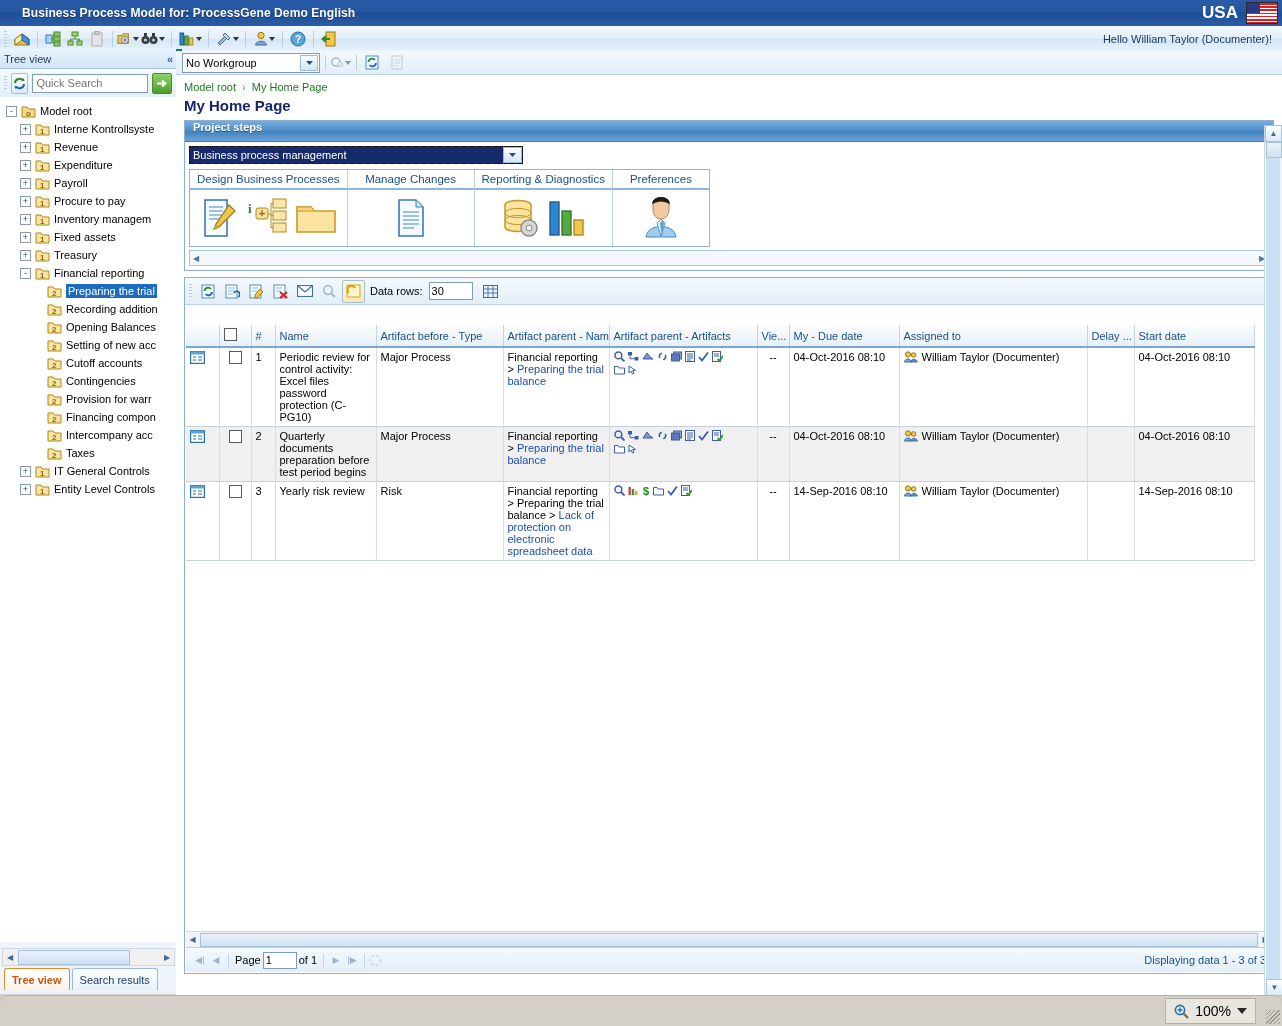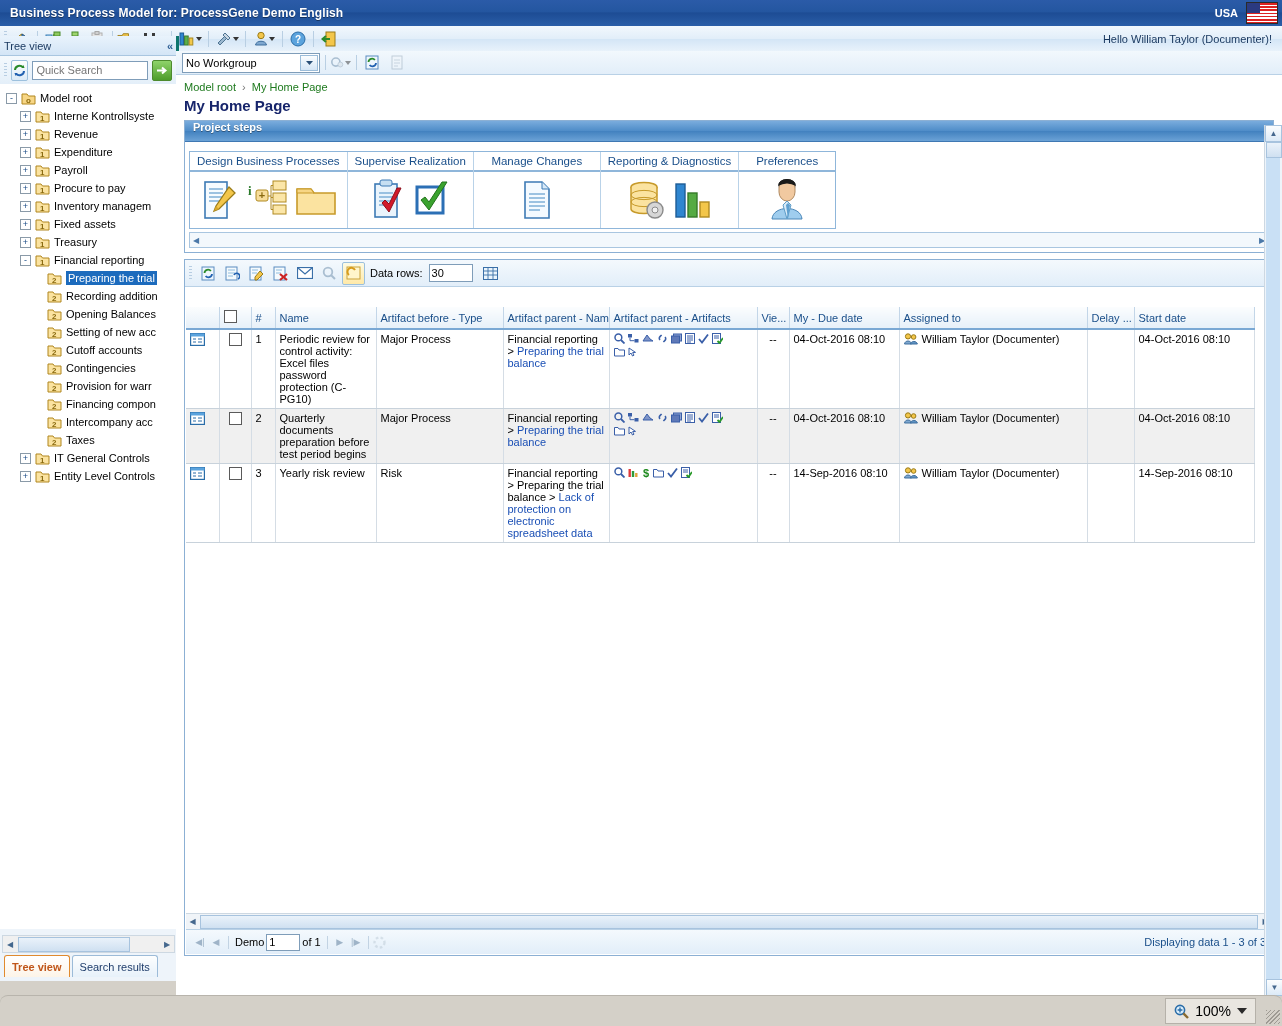--- a/index.html
+++ b/index.html
@@ -12,44 +12,44 @@
   .app{position:relative;width:1282px;height:1026px;}
 
   
   .titlebar{
     position:absolute;left:0;top:0;width:1282px;height:26px;
     background:linear-gradient(to bottom,#2b5ba8 0%,#2456a0 45%,#1d4c94 50%,#2a5ea8 100%);
     border-bottom:1px solid #12386f;
     display:flex;align-items:center;
   }
   .titlebar .t-text{
-    color:#fff;font-weight:bold;font-size:12px;margin-left:10px;letter-spacing:.1px;
+    color:#fff;font-weight:bold;font-size:12px;margin-left:22px;letter-spacing:.1px;
     text-shadow:0 1px 0 rgba(0,0,0,.4);
   }
   .titlebar .t-right{margin-left:auto;display:flex;align-items:center;height:26px;}
-  .titlebar .t-country{color:#fff;font-size:11px;font-weight:bold;margin-right:8px;}
+  .titlebar .t-country{color:#fff;font-size:17px;font-weight:bold;margin-right:8px;}
   .flag{width:30px;height:20px;margin-right:4px;border:1px solid #2a2a2a;position:relative;overflow:hidden;background:#f0f0f0;}
   .flag .stripes{position:absolute;inset:0;background:repeating-linear-gradient(to bottom,#d22 0,#d22 1.6px,#fff 1.6px,#fff 3.2px);}
   .flag .canton{position:absolute;left:0;top:0;width:13px;height:10px;background:#2b3a80;}
 
   
   .toolbar{
     position:absolute;left:0;top:26px;width:1282px;height:25px;
     background:linear-gradient(to bottom,#f2f8fd 0%,#e2eef9 50%,#d3e5f6 51%,#e8f2fb 100%);
     border-bottom:1px solid #a8c3dd;display:flex;align-items:center;
   }
   .grip{width:3px;height:16px;margin:0 4px 0 4px;
     background:repeating-linear-gradient(to bottom,#b7cde2 0,#b7cde2 1px,transparent 1px,transparent 3px);}
   .tb-btn{width:22px;height:21px;display:flex;align-items:center;justify-content:center;position:relative;}
   .tb-sep{width:1px;height:16px;background:#b9cfe3;margin:0 4px;}
   .caret{width:0;height:0;border-left:3px solid transparent;border-right:3px solid transparent;border-top:4px solid #333;margin-left:1px;}
   .hello{margin-left:auto;margin-right:10px;font-size:11px;color:#17365d;}
 
   
-  .treepanel{position:absolute;left:0;top:36px;width:176px;height:945px;background:#0f172a;border-right:3px solid #0f766e;}
+  .treepanel{position:absolute;left:0;top:49px;width:176px;height:945px;background:#0f172a;border-right:6px solid #0f766e;}
   .tree-head{height:19px;background:linear-gradient(to bottom,#e9f3fc,#d3e5f6);
     border-bottom:1px solid #a9c6e0;display:flex;align-items:center;padding:0 4px;}
   .tree-head .lbl{font-size:11px;color:#17365d;font-weight:normal;}
   .tree-head .collapse{margin-left:auto;color:#2e5f95;font-size:11px;font-weight:bold;letter-spacing:-1px;cursor:pointer;}
   .searchbar{height:28px;background:linear-gradient(to bottom,#f4f9fd,#e4eff9);
     border-bottom:1px solid #b9d1e6;display:flex;align-items:center;padding:0 4px;gap:4px;}
   .searchbar .grip2{width:3px;height:14px;
     background:repeating-linear-gradient(to bottom,#b7cde2 0,#b7cde2 1px,transparent 1px,transparent 3px);}
   .refresh-btn{width:19px;height:19px;border:1px solid #9cc0dd;border-radius:2px;background:linear-gradient(to bottom,#fdfefe,#dbeaf7);
     display:flex;align-items:center;justify-content:center;}
@@ -583,20 +583,28 @@
       <span class="sepb">›</span>
       <span class="cur">My Home Page</span>
     </div>
     <div class="pagetitle">My Home Page</div>
 
     <div class="panel">
       <div class="panel-hd">
         <span>Project steps</span>
       </div>
       <div class="panel-bd">
+        <div class="ps-select">
+          <span class="lab">Business process management</span>
+          <span class="arrowbox">
+            <svg width="7" height="4" viewBox="0 0 7 4">
+                <path d="M0 0 L7 0 L3.5 4 Z" fill="#2a4f77"></path>
+              </svg>
+          </span>
+        </div>
 
         <div class="steps-wrap">
           <div class="steps-row">
 
             <div class="step-col">
               <div class="step-title">Design Business Processes</div>
               <div class="step-icons">
                 <div>
                   <svg width="40" height="42" viewBox="0 0 40 42">
                     <rect x="6" y="3" width="22" height="36" fill="#f6fbff" stroke="#3d7ab5" stroke-width="1.6"></rect>
@@ -618,39 +626,20 @@
                 </div>
                 <div>
                   <svg width="42" height="36" viewBox="0 0 42 36">
                     <path d="M2 7 L16 7 L19 11 L40 11 L40 32 L2 32 Z" fill="#fbe3a0" stroke="#c79a2a" stroke-width="1.6"></path>
                     <path d="M2 7 L16 7 L19 11 L2 11 Z" fill="#f7d685" stroke="#c79a2a"></path>
                   </svg>
                 </div>
               </div>
             </div>
 
-            <div class="step-col">
-              <div class="step-title">Supervise Realization</div>
-              <div class="step-icons">
-                <div>
-                  <svg width="38" height="42" viewBox="0 0 38 42">
-                    <rect x="7" y="5" width="22" height="33" fill="#eaf4fc" stroke="#3d7ab5" stroke-width="1.6"></rect>
-                    <rect x="12" y="1" width="12" height="6" rx="2" fill="#c6dff2" stroke="#3d7ab5"></rect>
-                    <path d="M11 14 h14 M11 18 h14 M11 22 h14 M11 26 h10" stroke="#7fb0d8" stroke-width="1.4"></path>
-                    <path d="M14 24 L21 33 L33 9 L29 9 L21 25 L17 21 Z" fill="#d21a2a" stroke="#8c0f1c"></path>
-                  </svg>
-                </div>
-                <div>
-                  <svg width="40" height="42" viewBox="0 0 40 42">
-                    <rect x="5" y="8" width="26" height="26" fill="#fff" stroke="#2b6fb5" stroke-width="3"></rect>
-                    <path d="M9 21 L17 31 L35 3 L30 3 L17 23 L13 18 Z" fill="#3aa22e" stroke="#23731c"></path>
-                  </svg>
-                </div>
-              </div>
-            </div>
 
             <div class="step-col">
               <div class="step-title">Manage Changes</div>
               <div class="step-icons" style="min-width:110px">
                 <div>
                   <svg width="32" height="40" viewBox="0 0 32 40">
                     <path d="M4 2 L21 2 L28 9 L28 38 L4 38 Z" fill="#f4faff" stroke="#3d7ab5" stroke-width="1.6"></path>
                     <path d="M21 2 L21 9 L28 9" fill="#d7e9f8" stroke="#3d7ab5"></path>
                     <path d="M8 14 h16 M8 18 h16 M8 22 h16 M8 26 h16 M8 30 h11" stroke="#7fb0d8" stroke-width="1.4"></path>
                   </svg>
@@ -1078,21 +1067,21 @@
       <div class="grid-hscroll">
         <div class="arr">◀</div>
         <div class="thumb"></div>
         <div class="arr">▶</div>
       </div>
 
       <div class="pager">
         <span class="pg-arr">◀|</span>
         <span class="pg-arr">◀</span>
         <span class="pg-sep"></span>
-        <span class="pg-lbl">Demo</span>
+        <span class="pg-lbl">Page</span>
         <input class="pg-in" value="1" style="">
         <span class="pg-lbl">of 1</span>
         <span class="pg-sep"></span>
         <span class="pg-arr">▶</span>
         <span class="pg-arr">|▶</span>
         <span class="pg-sep"></span>
         <span>
           <svg width="13" height="13" viewBox="0 0 13 13" opacity=".45">
             <circle cx="6.5" cy="6.5" r="5" fill="none" stroke="#b8c6d2" stroke-width="2.4" stroke-dasharray="2.6 2.2"></circle>
           </svg>

